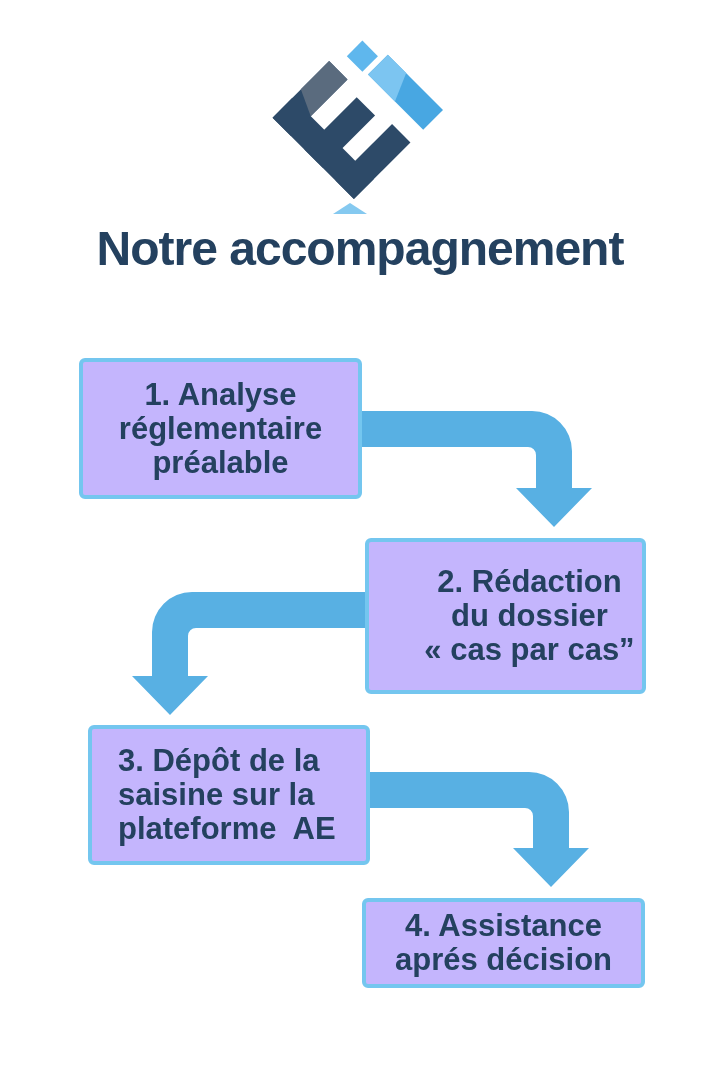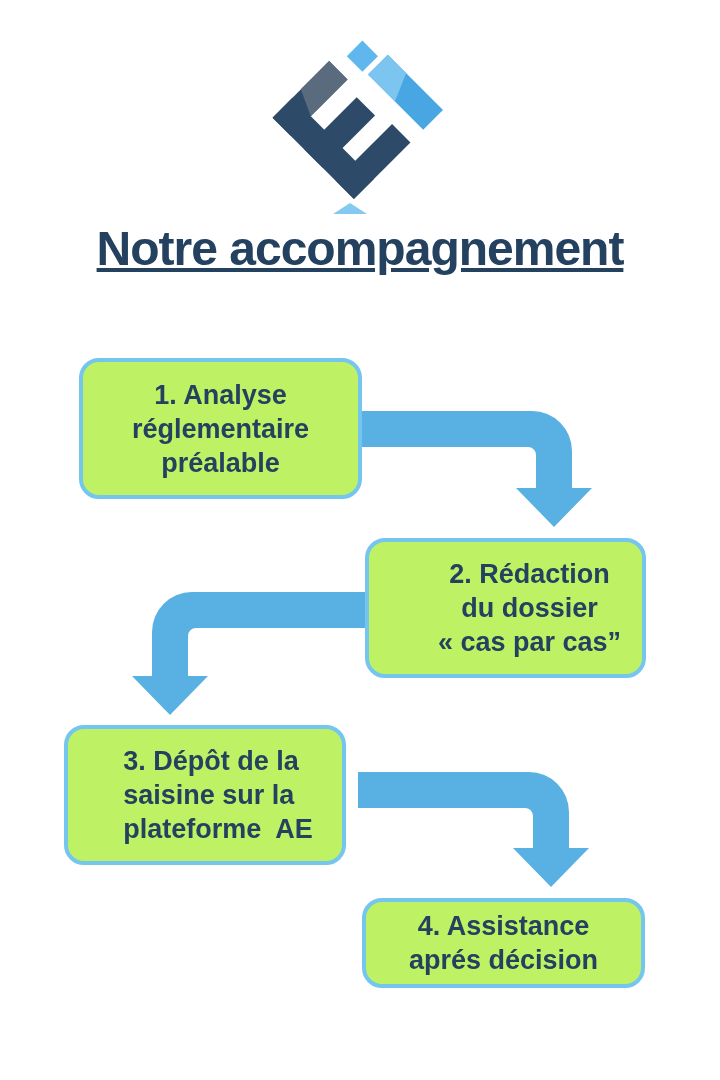--- a/index.html
+++ b/index.html
@@ -7,36 +7,36 @@
   .page{position:relative;width:720px;height:1080px;background:var(--c-background,#ffffff);overflow:hidden;}
 
   
   .logo{position:absolute;left:246px;top:0;width:220px;height:220px;}
   .reflection{position:absolute;left:333px;top:203px;width:0;height:0;
     border-left:17px solid transparent;border-right:17px solid transparent;
     border-bottom:11px solid var(--c-reflection,#85c9f0);}
 
   
   .title{position:absolute;left:0;right:0;top:222px;text-align:center;
-    color:var(--c-title-text,#24415f);font-weight:700;font-size:48px;line-height:54px;letter-spacing:-1px;text-decoration:underline;}
+    color:var(--c-title-text,#24415f);font-weight:700;font-size:48px;line-height:54px;letter-spacing:-1px;}
 
   
   .arrows{position:absolute;left:0;top:0;width:720px;height:1080px;pointer-events:none;}
   .arrow{fill:var(--c-arrow,#58b0e3);}
 
   
-  .step{position:absolute;box-sizing:border-box;background:#bef264;
-    border:4px solid var(--c-box-border,#74c6ef);border-radius:20px;
+  .step{position:absolute;box-sizing:border-box;background:#c4b5fd;
+    border:4px solid var(--c-box-border,#74c6ef);border-radius:6px;
     display:flex;align-items:center;justify-content:center;
-    color:var(--c-box-text,#24415f);font-weight:700;font-size:27px;line-height:34px;
+    color:var(--c-box-text,#24415f);font-weight:700;font-size:31px;line-height:34px;
     text-align:center;white-space:pre-wrap;}
   .step-1{left:79px;top:358px;width:283px;height:141px;}
-  .step-2{left:365px;top:538px;width:281px;height:140px;padding-left:48px;}
-  .step-3{left:64px;top:725px;width:282px;height:140px;
-    justify-content:center;text-align:left;padding-left:26px;}
+  .step-2{left:365px;top:538px;width:281px;height:156px;padding-left:48px;}
+  .step-3{left:88px;top:725px;width:282px;height:140px;
+    justify-content:flex-start;text-align:left;padding-left:26px;}
   .step-4{left:362px;top:898px;width:283px;height:90px;}
 </style>
 </head>
 <body>
 
 <div class="page">
 
   <svg class="logo" viewBox="0 0 220 220" aria-hidden="true">
     <g transform="translate(110,112) rotate(-45) translate(-93,-90)">
       <g>

